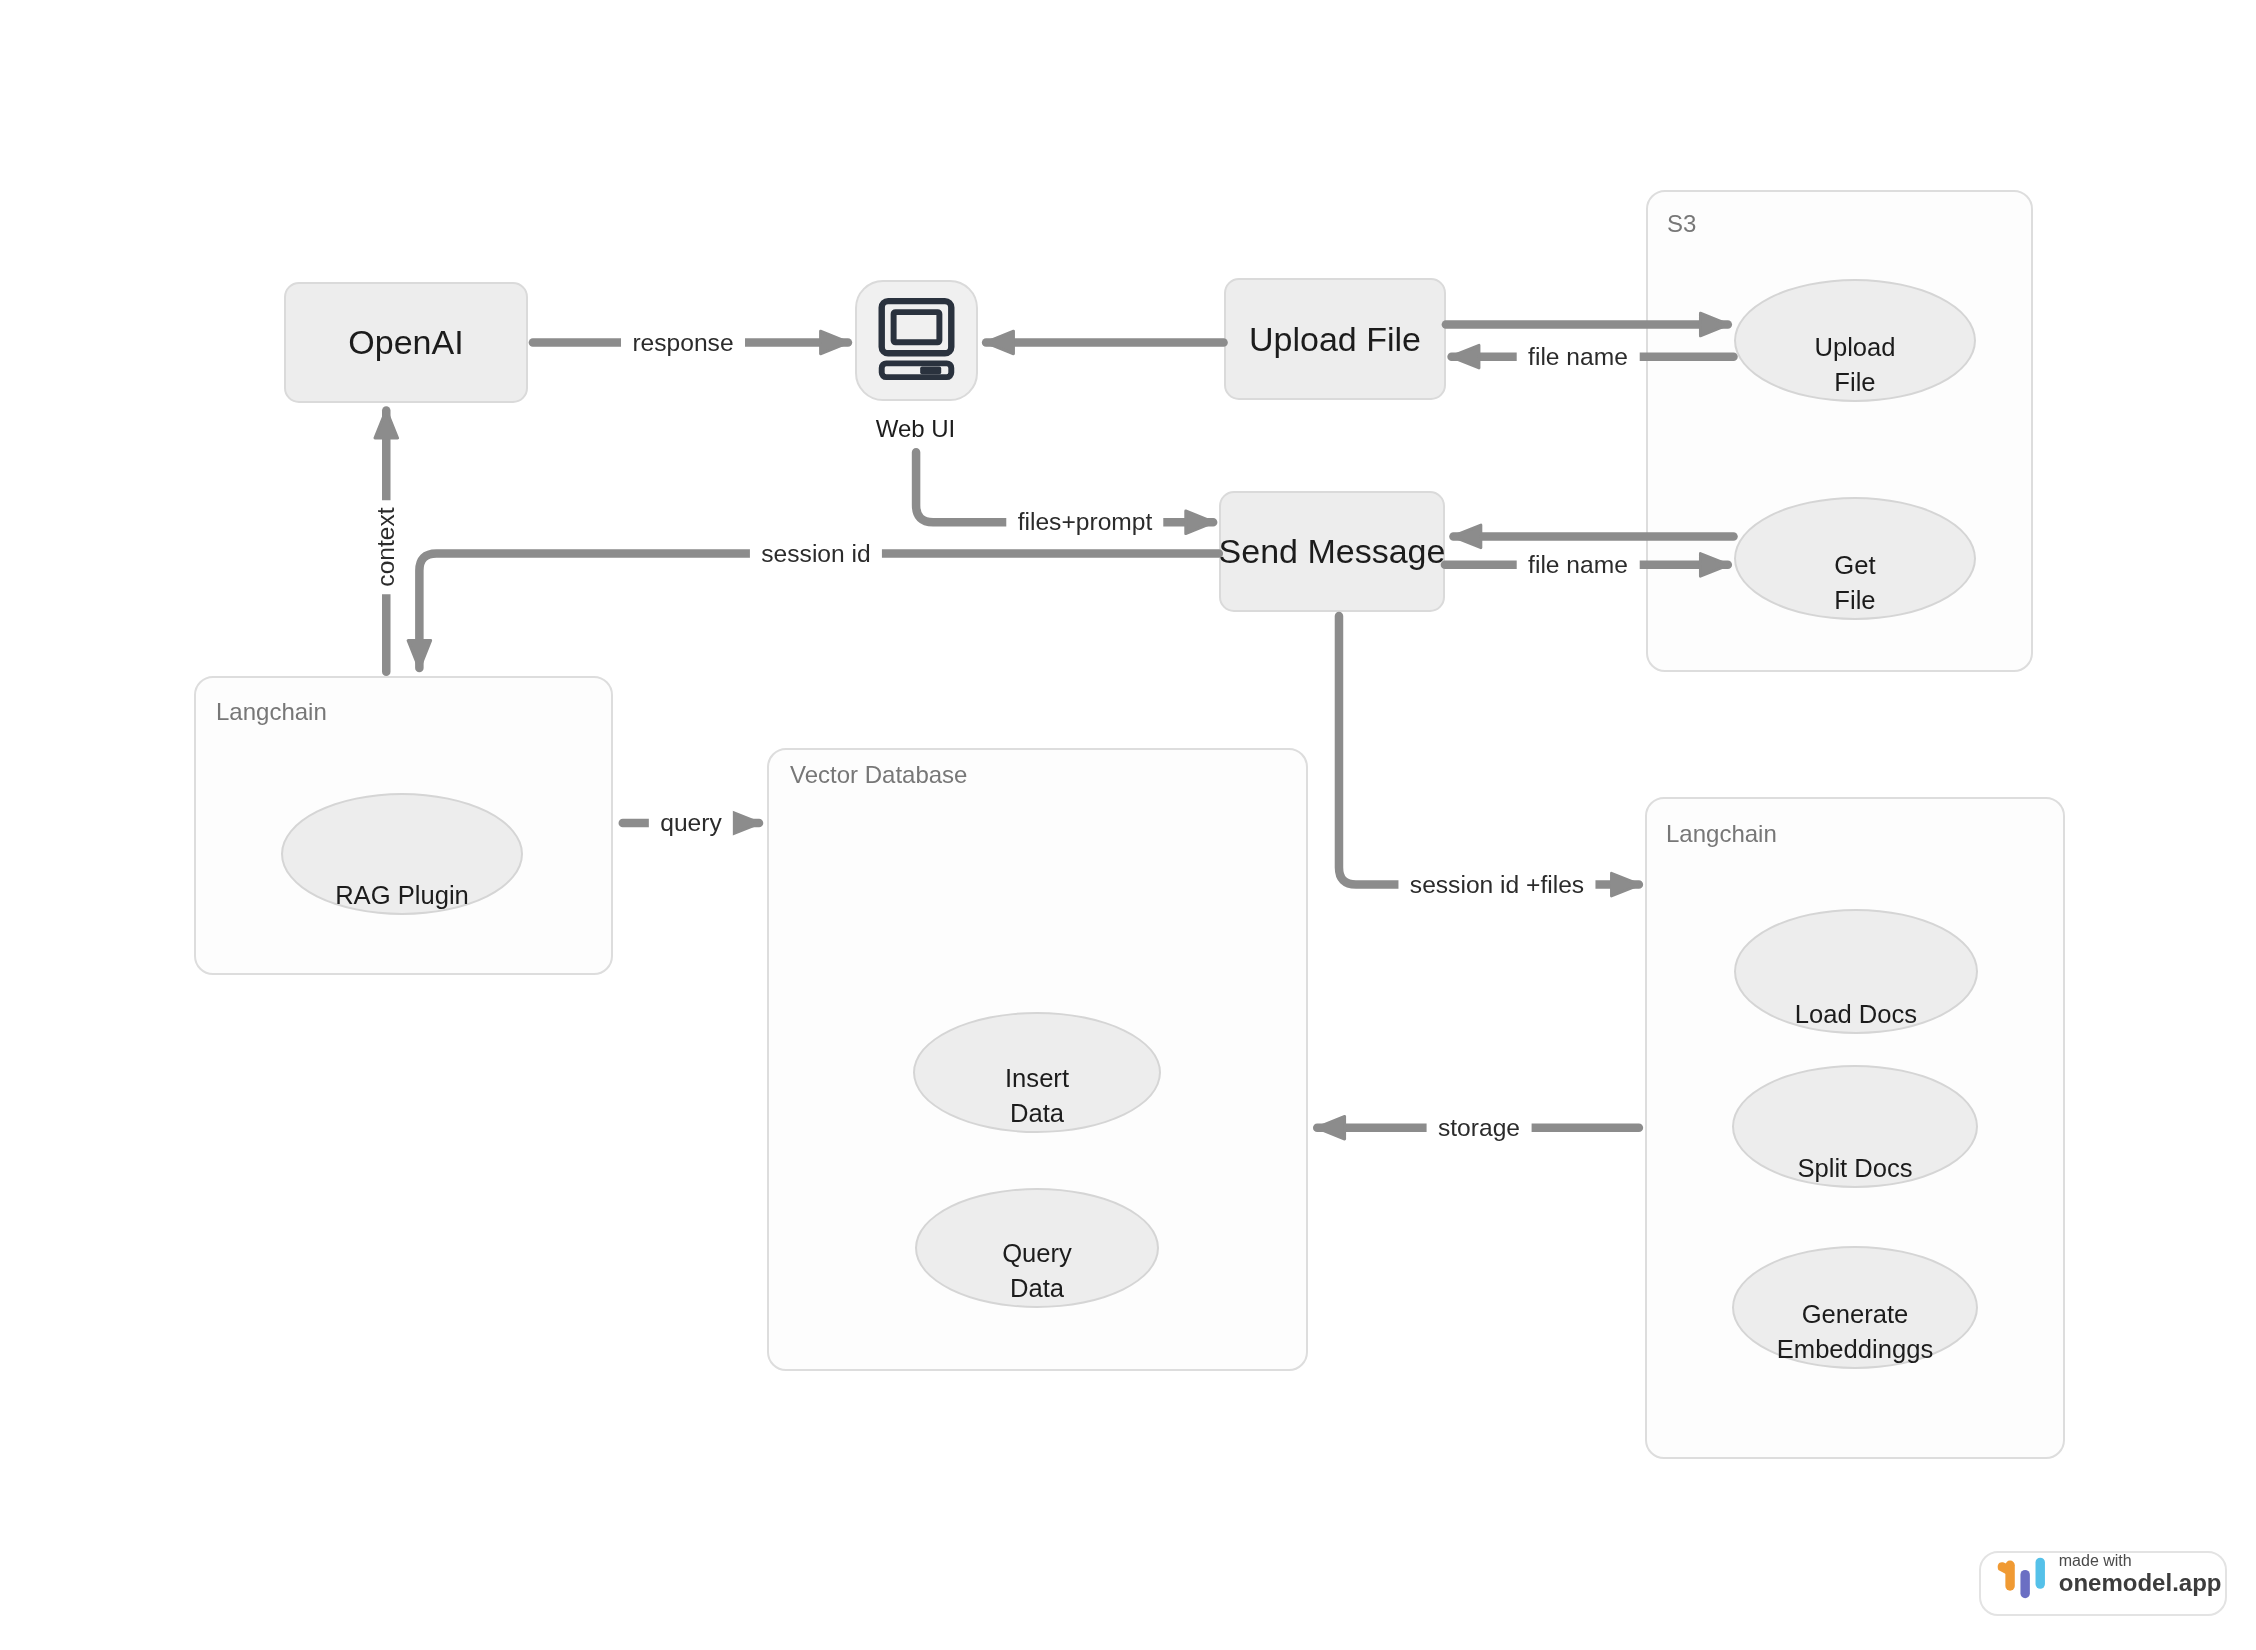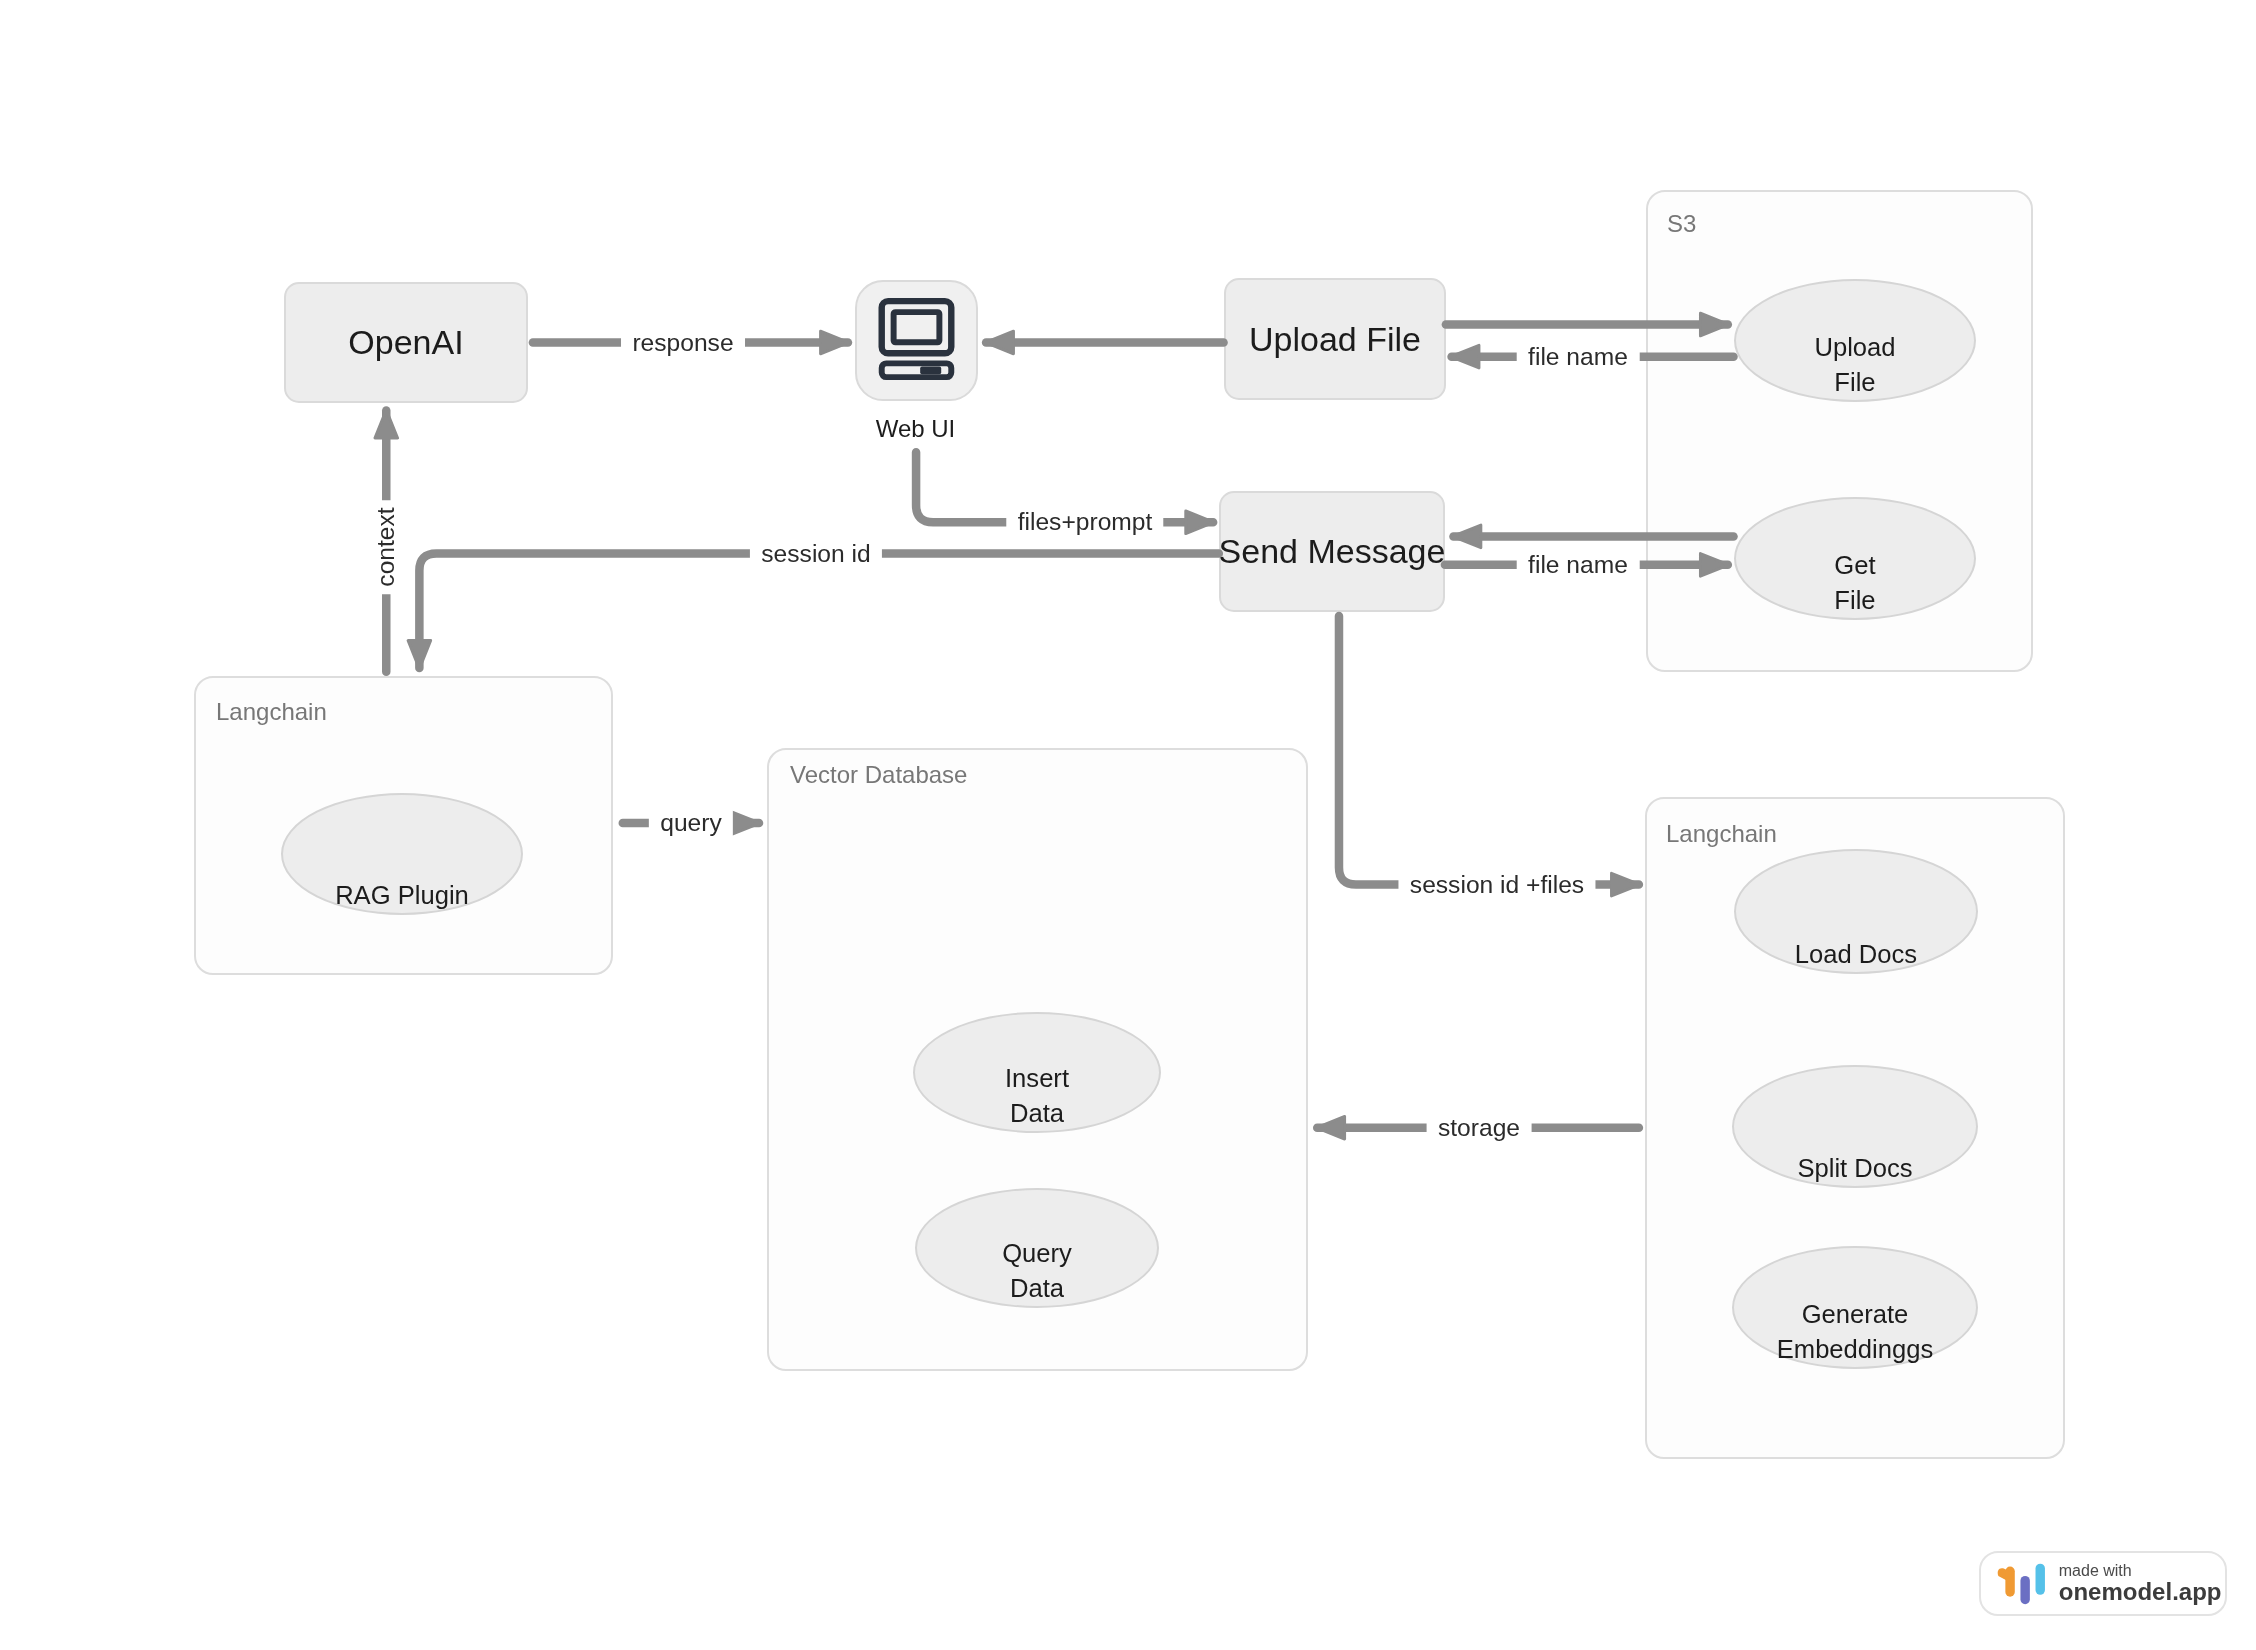--- a/index.html
+++ b/index.html
@@ -29,21 +29,21 @@
     font-size:24.6px;color:var(--edge-label-text);white-space:nowrap;z-index:4;}
   .edge-label.vertical{transform:translate(-50%,-50%) rotate(-90deg);padding:2.8px 7.6px;}
   .webui-tile{position:absolute;left:855px;top:280px;width:123px;height:121px;background:#F0F0F0;
     border:2.8px solid var(--node-border);border-radius:28px;box-sizing:border-box;z-index:2;
     display:flex;align-items:center;justify-content:center;}
   .webui-label{position:absolute;left:821px;top:415px;width:189px;text-align:center;
     font-size:24px;color:var(--node-text);z-index:2;}
   .mon{stroke:var(--icon-stroke);fill:none;}
   #badge{position:absolute;left:1979px;top:1551px;width:248px;height:65px;background:#fff;
     border:2.4px solid var(--badge-border);border-radius:19px;box-sizing:border-box;z-index:5;
-    display:flex;align-items:center;padding-left:11.4px;cursor:pointer;}
+    display:flex;align-items:flex-start;padding-left:11.4px;cursor:pointer;}
   #badge .btxt{display:flex;flex-direction:column;margin-left:11.4px;line-height:1.05;}
   #badge .made{font-size:16px;color:var(--badge-subtext);}
   #badge .brand{font-size:24px;font-weight:bold;color:var(--badge-text);}
   
   #n-openai{left:284px;top:282px;width:244px;height:121px;}
   #n-upload-file{left:1224px;top:278px;width:222px;height:122px;}
   #n-send-message{left:1219px;top:491px;width:226px;height:121px;}
   #c-s3{left:1646px;top:190px;width:387px;height:482px;}
   #t-s3{left:1667px;top:210px;}
   #c-lc-left{left:194px;top:676px;width:419px;height:299px;}
@@ -51,21 +51,21 @@
   #c-vdb{left:767px;top:748px;width:541px;height:623px;}
   #t-vdb{left:790px;top:761px;}
   #c-lc-right{left:1645px;top:797px;width:420px;height:662px;}
   #t-lc-right{left:1666px;top:820px;}
   #e-s3-upload{left:1734px;top:279px;width:242px;height:123px;}
   #e-s3-get{left:1734px;top:497px;width:242px;height:123px;}
   #e-rag{left:281px;top:793px;width:242px;height:122px;}
   #e-create{left:913px;top:826px;width:248px;height:120px;}
   #e-insert{left:913px;top:1012px;width:248px;height:121px;}
   #e-query-data{left:915px;top:1188px;width:244px;height:120px;}
-  #e-load{left:1734px;top:849px;width:244px;height:125px;}
+  #e-load{left:1734px;top:909px;width:244px;height:125px;}
   #e-split{left:1732px;top:1065px;width:246px;height:123px;}
   #e-generate{left:1732px;top:1246px;width:246px;height:123px;}
   
   #l-response{left:683px;top:343px;}
   #l-fname-up{left:1578px;top:357px;}
   #l-fname-get{left:1578px;top:565px;}
   #l-files-prompt{left:1085px;top:522px;}
   #l-session-id{left:816px;top:554px;}
   #l-context{left:386px;top:547px;}
   #l-session-files{left:1497px;top:885px;}

